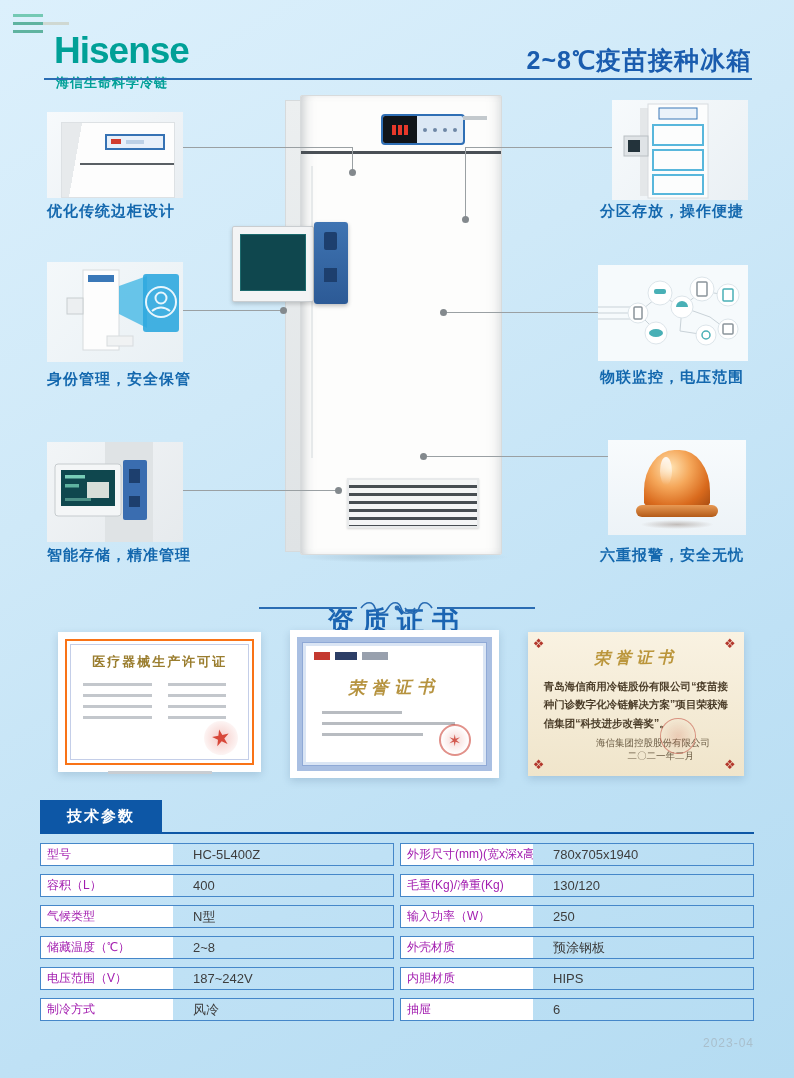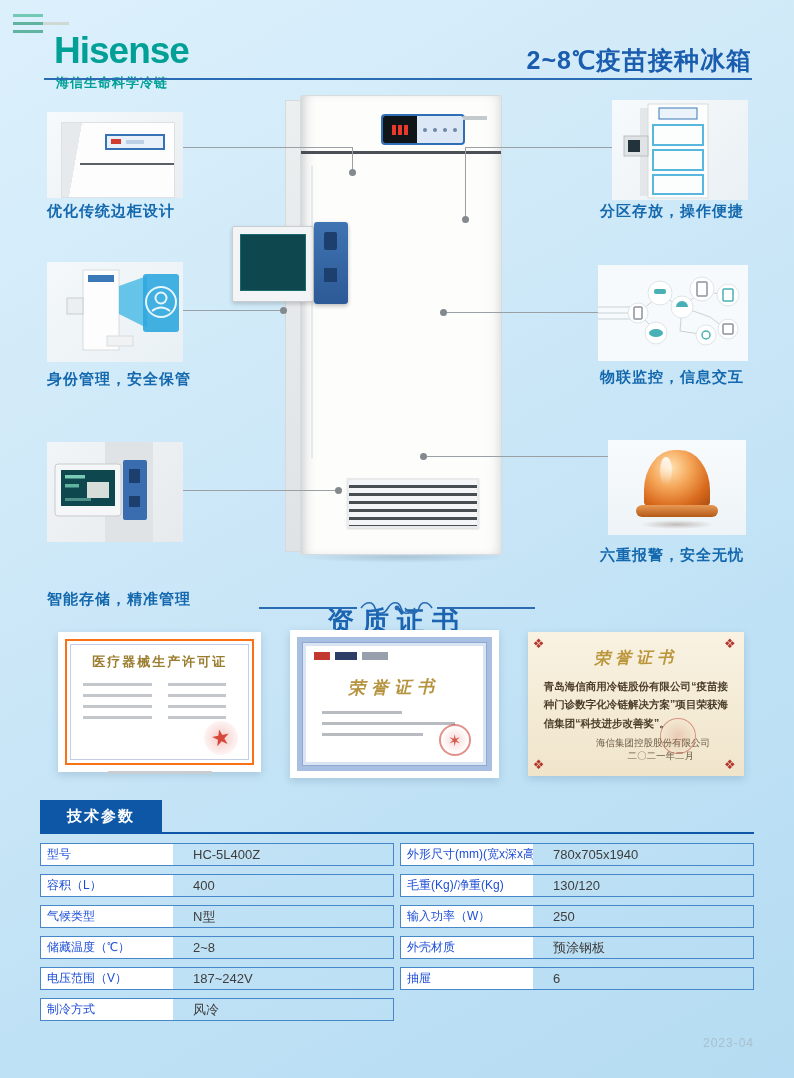--- a/index.html
+++ b/index.html
@@ -36,21 +36,21 @@
     background:radial-gradient(circle at 40% 30%, #ffe3b3 0%, #f5a75a 35%, #d96a1d 70%, #a34a10 100%);
     border-radius:46% 46% 14% 14% / 70% 70% 10% 10%; }
   .siren-dome::after { content:""; position:absolute; left:24%; top:12%; width:18%; height:48%;
     background:linear-gradient(rgba(255,255,255,.9),rgba(255,255,255,0)); border-radius:50%; }
   .siren-base { position:absolute; left:28px; top:65px; width:82px; height:12px;
     background:linear-gradient(#e89a55,#b35a17); border-radius:6px; }
   .siren-shadow { position:absolute; left:32px; top:80px; width:74px; height:9px;
     background:radial-gradient(ellipse, rgba(110,85,70,.35), transparent 70%); }
 
   .feat-label { position:absolute; font-size:15px; font-weight:700; color:#1468AE; letter-spacing:1px;text-align:center; }
-  .fl1 { left:47px; top:202px; } .fl2 { left:47px; top:370px; } .fl3 { left:47px; top:546px;margin-top:44px; }
+  .fl1 { left:47px; top:202px; } .fl2 { left:47px; top:370px; } .fl3 { left:47px; top:546px; }
   .fr1 { left:600px; top:202px; } .fr2 { left:600px; top:368px; } .fr3 { left:600px; top:546px; }
 
   
   .conn { position:absolute; background:#9aa0a3; }
   .conn-h { height:1px; } .conn-v { width:1px; }
   .dot { position:absolute; width:7px; height:7px; border-radius:50%; background:#83898d; }
 
   
   .fridge-side { position:absolute; left:285px; top:100px; width:17px; height:452px;
     background:linear-gradient(180deg,#eceff0,#dfe3e5); border:1px solid #d6dadc; }
@@ -126,21 +126,21 @@
     border:1.5px solid rgba(190,60,45,.5); background:radial-gradient(rgba(200,70,50,.18), transparent 72%); }
 
   
   .specs-header { position:absolute; left:40px; top:800px; width:714px; border-bottom:2px solid #0D57A6; }
   .specs-badge { display:inline-block; background:#0D57A6; color:#fff; font-size:15px; font-weight:700;
     letter-spacing:2px; padding:7px 27px 6px; }
   .spec-table { position:absolute; left:40px; top:843px; width:714px; display:grid;
     grid-template-columns:354px 354px; column-gap:6px; row-gap:8px;
     grid-auto-flow:column; grid-template-rows:repeat(6,23px); }
   .spec-row { display:flex; border:1px solid #4587C9; }
-  .spec-label { width:132px; background:#fff; font-size:12px; color:#1d4ed8; display:flex; align-items:center;
+  .spec-label { width:132px; background:#fff; font-size:12px; color:#a21caf; display:flex; align-items:center;
     padding:0 3px 0 6px; white-space:nowrap; overflow:hidden; }
   .spec-value { flex:1; display:flex; align-items:center; padding-left:20px; font-size:13px; color:#3d3d3d; }
 
   .footer-date { position:absolute; top:1036px; right:40px; font-size:12px; color:#a9bfcc; letter-spacing:1px; }
 </style>
 </head>
 <body>
 
 <div class="page">
 
@@ -280,21 +280,21 @@
   <div class="thumb t6">
     <div class="siren-dome"></div>
     <div class="siren-base"></div>
     <div class="siren-shadow"></div>
   </div>
 
   <div class="feat-label fl1">优化传统边柜设计</div>
   <div class="feat-label fl2">身份管理，安全保管</div>
   <div class="feat-label fl3">智能存储，精准管理</div>
   <div class="feat-label fr1">分区存放，操作便捷</div>
-  <div class="feat-label fr2">物联监控，信息交互</div>
+  <div class="feat-label fr2">物联监控，电压范围</div>
   <div class="feat-label fr3">六重报警，安全无忧</div>
 
   <div class="cert-sec-title">资质证书</div>
   <div class="flourish">
     <svg width="280" height="16" viewBox="0 0 280 16">
       <path d="M2 8 H100" stroke="#2a6cb3" stroke-width="2" fill="none"></path>
       <path d="M180 8 H278" stroke="#2a6cb3" stroke-width="2" fill="none"></path>
       <path d="M104 8 c5 -7 12 -7 14 0 c2 7 9 7 13 0 c4 -7 11 -7 13 0 c2 7 9 7 14 0" stroke="#2a6cb3" stroke-width="1.6" fill="none"></path>
       <circle cx="140" cy="8" r="2.4" fill="#2a6cb3"></circle>
       <path d="M148 8 c5 7 12 7 14 0 c2 -7 9 -7 13 0" stroke="#2a6cb3" stroke-width="1.6" fill="none"></path>
@@ -389,19 +389,23 @@
     </div>
     <div class="spec-row">
       <span class="spec-label">输入功率（W）</span>
       <span class="spec-value">250</span>
     </div>
     <div class="spec-row">
       <span class="spec-label">外壳材质</span>
       <span class="spec-value">预涂钢板</span>
     </div>
     <div class="spec-row">
+      <span class="spec-label">内胆材质</span>
+      <span class="spec-value">HIPS</span>
+    </div>
+    <div class="spec-row">
       <span class="spec-label">抽屉</span>
       <span class="spec-value">6</span>
     </div>
   </div>
 
   <div class="footer-date">2023-04</div>
 </div>
 
 </body></html>

